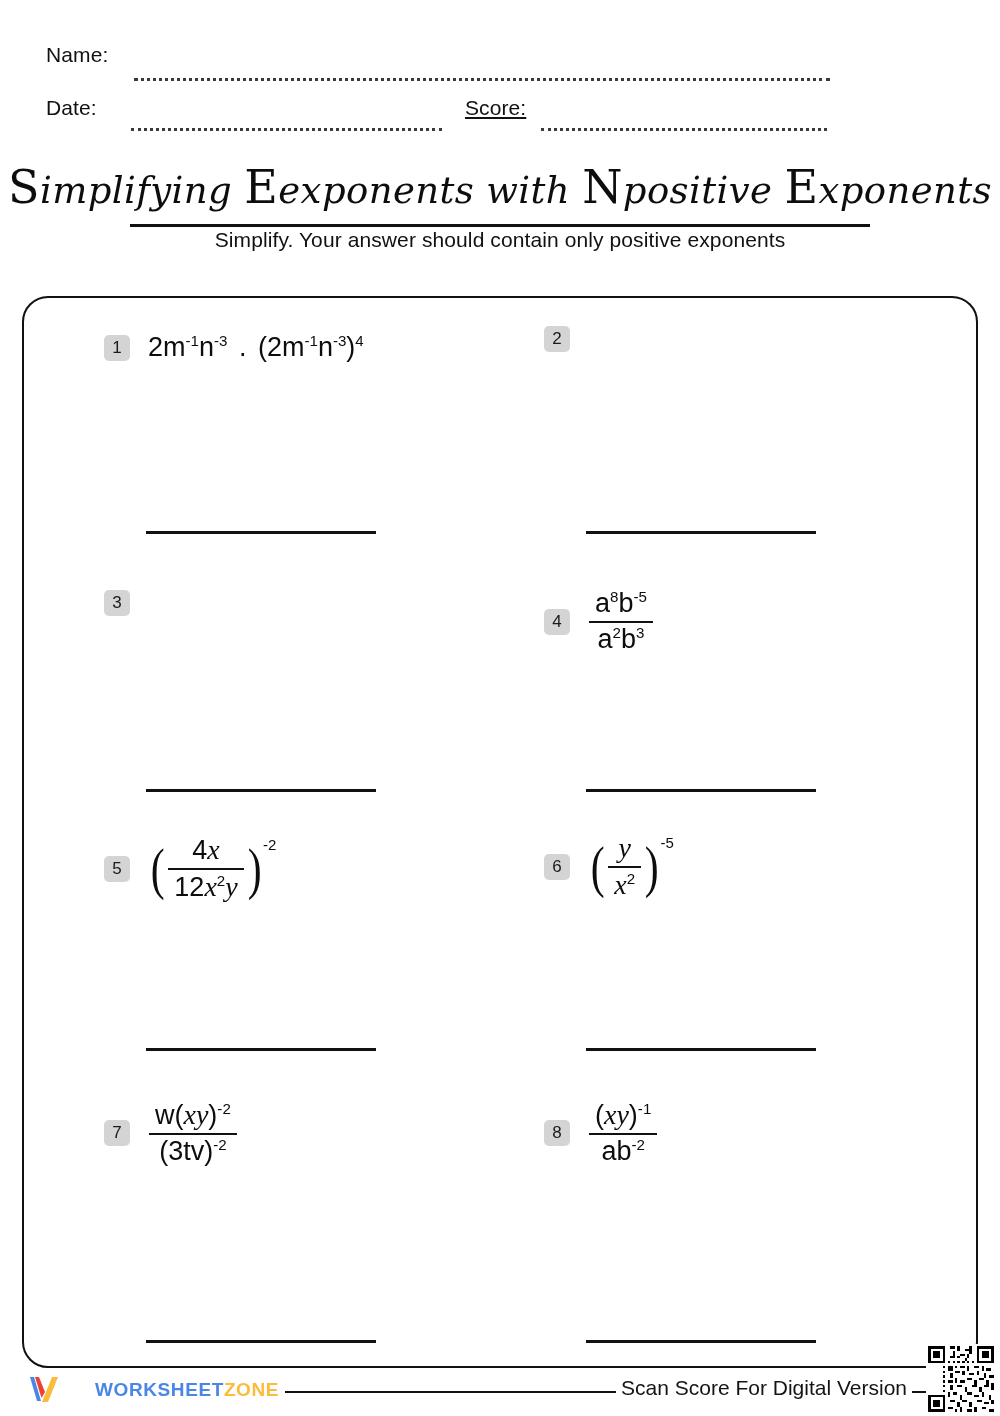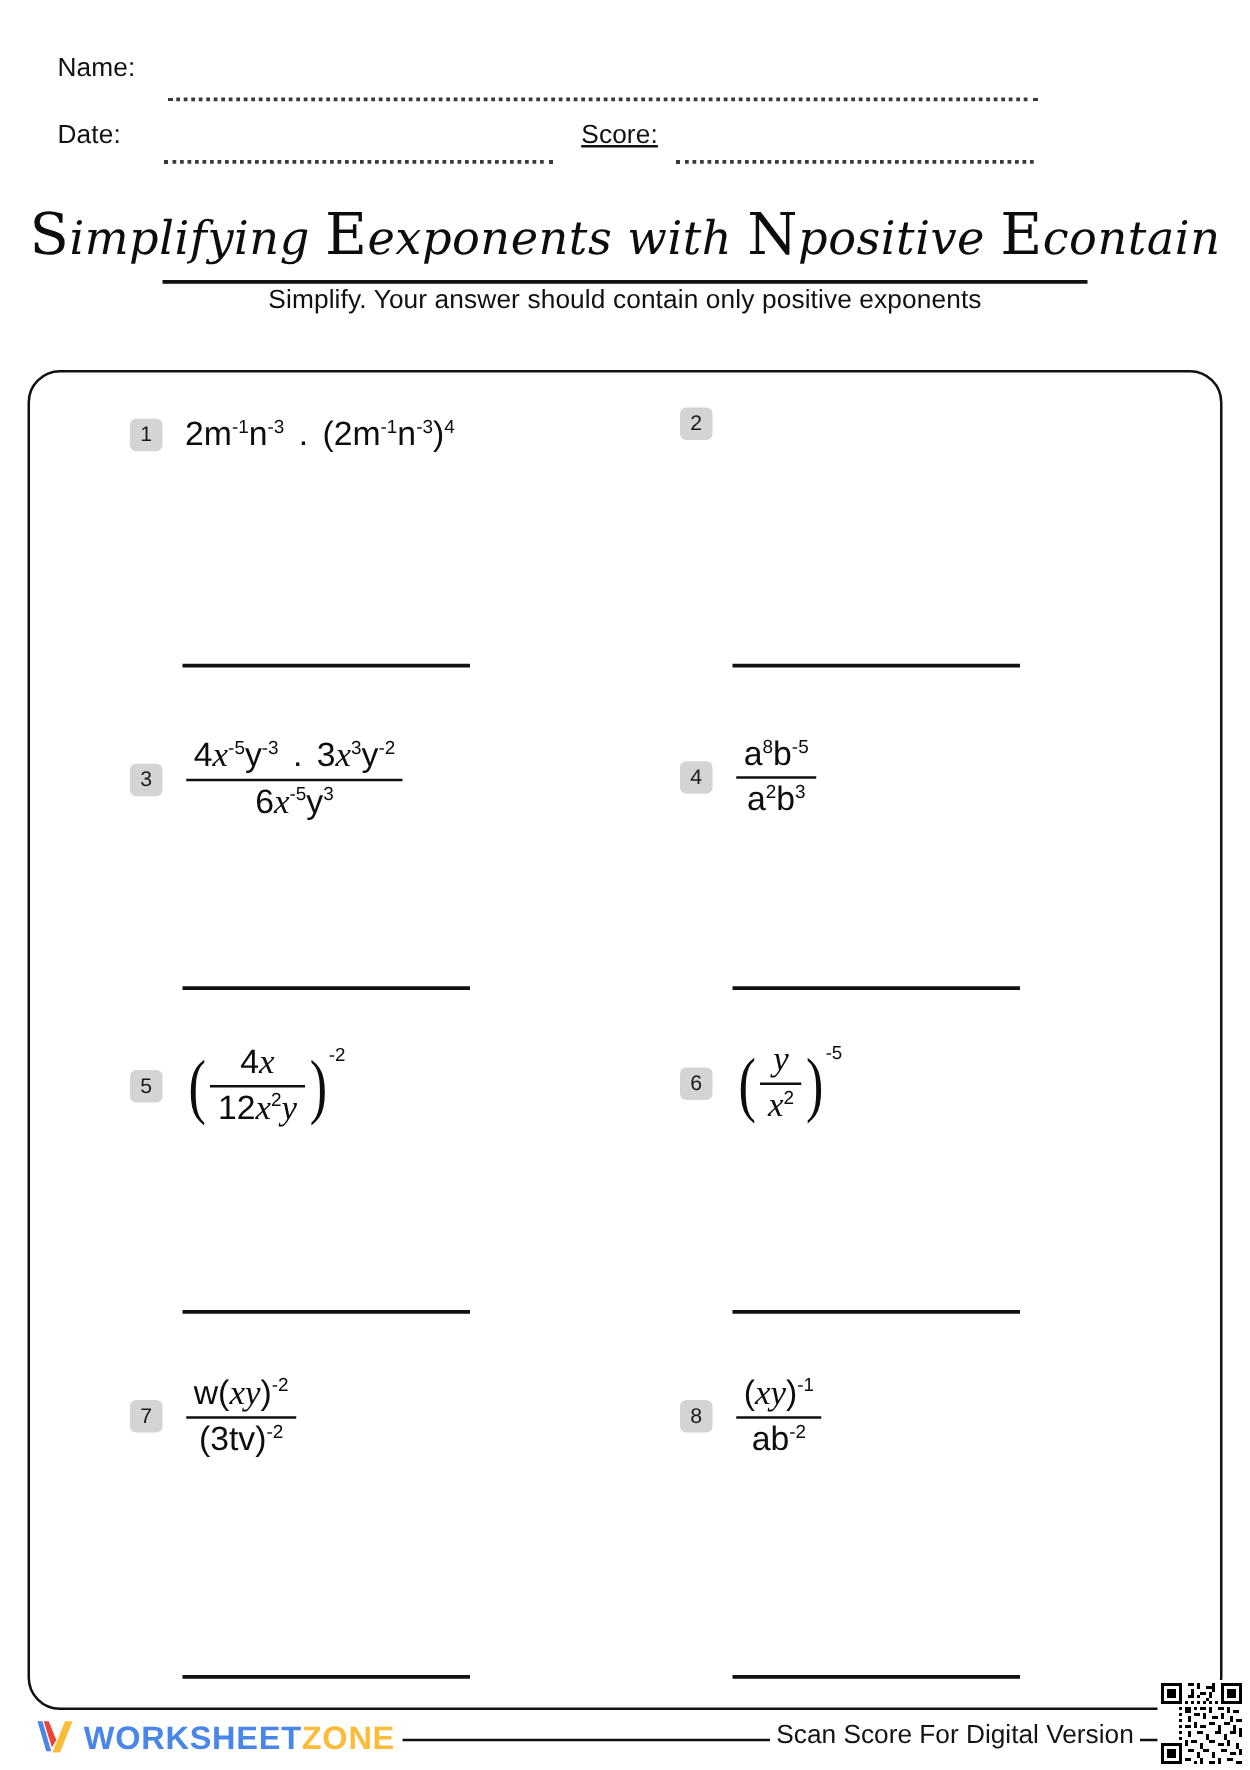--- a/index.html
+++ b/index.html
@@ -188,24 +188,25 @@
     padding-right: 6px;
     z-index: 3;
   }
   .brand-mark {
     width: 34px;
     height: 32px;
     position: relative;
     margin-right: 5px;
   }
   .brand-text {
-    font-size: 26px;
+    font-size: 19px;
     font-weight: bold;
     letter-spacing: .6px;
     font-family: "Liberation Sans", sans-serif;
+    margin-left: 28px;
   }
   .brand-text .w { color: #4a86e8; }
   .brand-text .z { color: #fbbc3c; }
   .scan-text {
     position: absolute;
     right: 88px;
     top: 1376px;
     font-size: 21px;
     color: #141414;
     background: #fff;
@@ -232,45 +233,38 @@
   <div class="dotted-rule" id="name-rule"></div>
 
   <div class="field-label" id="date-label">Date:</div>
   <div class="dotted-rule" id="date-rule"></div>
 
   <div class="field-label" id="score-label">Score:</div>
   <div class="dotted-rule" id="score-rule"></div>
 </div>
 
 <div class="title-block">
-  <div class="worksheet-title"><span class="cap">S</span><span>implifying </span><span class="cap">E</span><span>exponents with </span><span class="cap">N</span><span>positive </span><span class="cap">E</span><span>contain</span></div>
+  <div class="worksheet-title"><span class="cap">S</span><span>implifying </span><span class="cap">E</span><span>exponents with </span><span class="cap">N</span><span>positive </span><span class="cap">E</span><span>xponents</span></div>
 </div>
 <div class="title-rule"></div>
 <div class="worksheet-subtitle">Simplify. Your answer should contain only positive exponents</div>
 
 <div class="panel"></div>
 
 <div class="problem" style="left:104px; top:333px;">
   <span class="num-badge">1</span>
   <span class="expr">2m<sup>-1</sup>n<sup>-3</sup> <span class="dot">.</span> (2m<sup>-1</sup>n<sup>-3</sup>)<sup>4</sup></span>
 </div>
 
 <div class="problem" style="left:544px; top:326px;">
   <span class="num-badge">2</span>
 </div>
 
 <div class="problem" style="left:104px; top:590px;">
   <span class="num-badge">3</span>
-  <span class="expr">
-    <span class="frac">
-      <span class="num">4<i>x</i><sup>-5</sup>y<sup>-3</sup> <span class="dot">.</span> 3<i>x</i><sup>3</sup>y<sup>-2</sup></span>
-      <span class="bar"></span>
-      <span class="den">6<i>x</i><sup>-5</sup>y<sup>3</sup></span>
-    </span>
-  </span>
 </div>
 
 <div class="problem" style="left:544px; top:589px;">
   <span class="num-badge">4</span>
   <span class="expr">
     <span class="frac">
       <span class="num">a<sup>8</sup>b<sup>-5</sup></span>
       <span class="bar"></span>
       <span class="den">a<sup>2</sup>b<sup>3</sup></span>
     </span>

